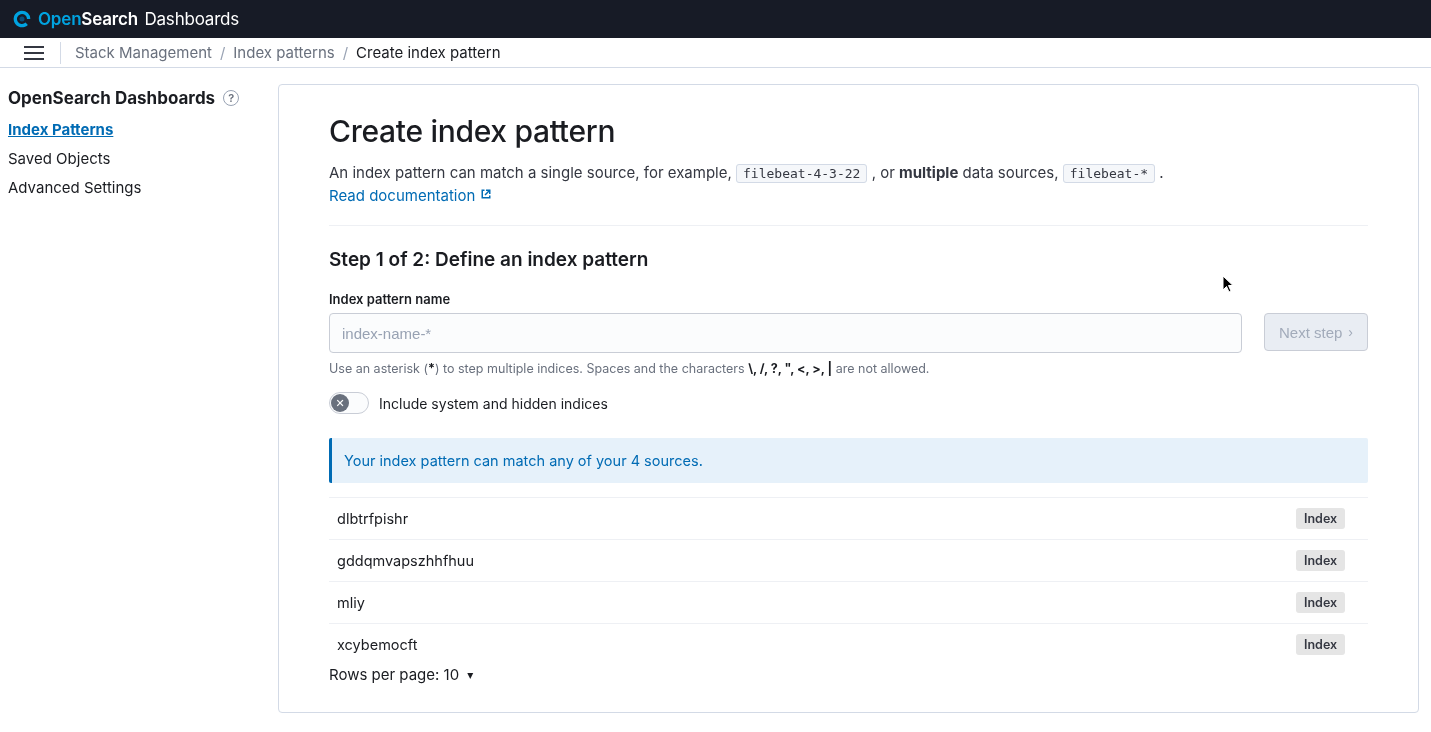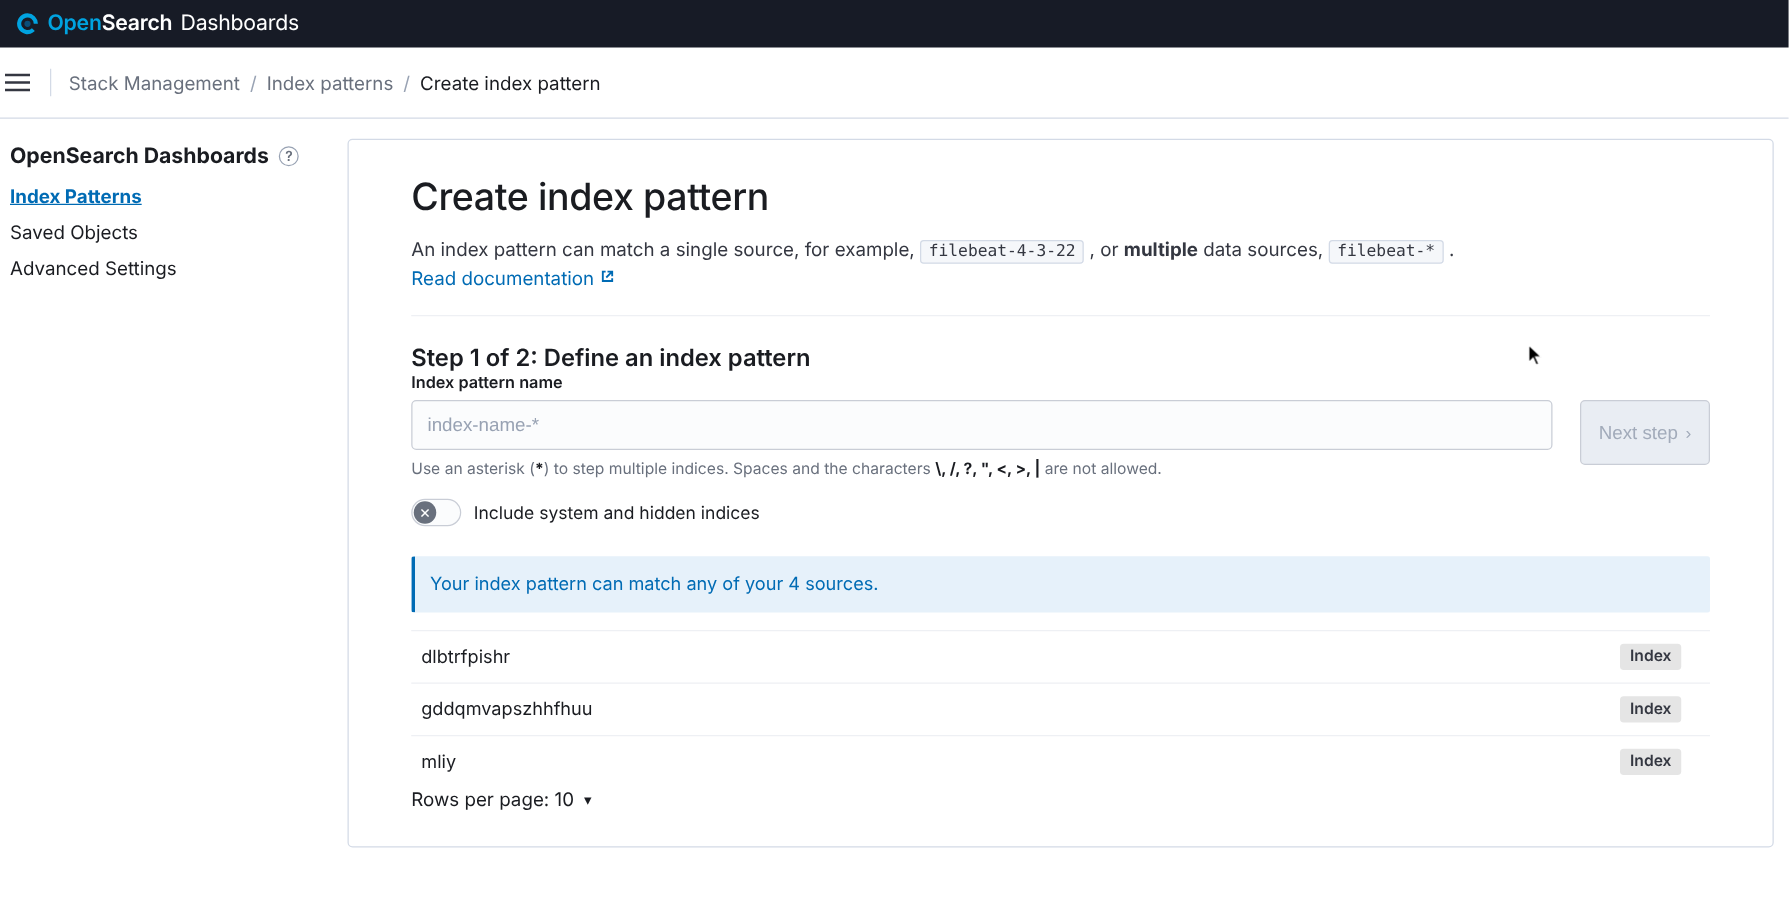--- a/index.html
+++ b/index.html
@@ -23,25 +23,25 @@
       color: #fff;
       font-size: 17px;
       letter-spacing: -0.2px;
     }
     .logo-glyph svg { display:block; }
     .logo-text { font-weight: 300; }
     .logo-text .open { color: #00a3e0; font-weight: 600; }
     .logo-text .search { color: #fff; font-weight: 600; }
     .logo-text .dash { color: #fff; font-weight: 400; margin-left: 2px;}
     .subbar {
-      height: 57px;
+      height: 30px;
       border-bottom: 1px solid #d3dae6;
       display: flex;
       align-items: center;
-      padding: 0 2px;
+      padding: 0 22px;
       gap: 14px;
     }
     .hamburger {
       width: 24px; height: 24px;
       display: flex; flex-direction: column; justify-content: center; gap: 4px;
       cursor: pointer;
       padding: 0 2px;
     }
     .hamburger span { height: 2px; background: #343741; width: 100%; }
     .vdiv { width:1px; height:22px; background:#d3dae6; }
@@ -90,31 +90,31 @@
       background:#f5f7fa; border:1px solid #d3dae6; border-radius:3px;
       padding:1px 6px; font-family: Menlo, Consolas, monospace;
       font-size:13px;
     }
     .desc strong { font-weight:700; }
     .doclink {
       color:#006bb4; font-size:15px; text-decoration:none; display:inline-flex; align-items:center; gap:5px;
     }
     .external-icon { font-size:12px; }
     hr.sep { border:none; border-top:1px solid #eef0f4; margin: 20px 0 22px; }
-    .step-title { font-size:19px; font-weight:600; }
+    .step-title { font-size:19px; font-weight:600; margin-bottom:20px; }
     .field-label { font-size:13px; font-weight:600; color:#1a1c21; margin-bottom:6px; }
     .input-row { display:flex; gap:22px; align-items:flex-start; }
     .input-wrap { flex:1; }
     input.pattern {
       width:100%; height:40px; border:1px solid #c9cdd6; border-radius:4px;
       padding:0 12px; font-size:15px; color:#69707d; background:#fbfcfd;
     }
     input.pattern::placeholder { color:#98a2b3; }
     .next-btn {
-      height:52px; border:1px solid #c9cdd6; border-radius:4px;
+      height:38px; border:1px solid #c9cdd6; border-radius:4px;
       background:#e9edf3; color:#a2abba; font-size:15px; font-weight:500;
       padding: 0 14px; display:flex; align-items:center; gap:6px;
       cursor:not-allowed;
     }
     .chev { font-size:14px; color:#a2abba; }
     .hint { font-size:12.5px; color:#69707d; margin-top:8px; }
     .hint b { font-weight:700; color:#1a1c21; }
     .toggle-row { display:flex; align-items:center; gap:10px; margin-top:16px; }
     .switch {
       width:40px; height:22px; border-radius:11px; border:1px solid #c9cdd6;
@@ -245,20 +245,24 @@
               <td class="right"><span class="badge">Index</span></td>
             </tr>
             <tr>
               <td>gddqmvapszhhfhuu</td>
               <td class="right"><span class="badge">Index</span></td>
             </tr>
             <tr>
               <td>mliy</td>
               <td class="right"><span class="badge">Index</span></td>
             </tr>
+            <tr>
+              <td>xcybemocft</td>
+              <td class="right"><span class="badge">Index</span></td>
+            </tr>
           </tbody>
       </table>
 
       <div class="pager">
         <span>Rows per page: 10</span>
         <span class="chev-down">▾</span>
       </div>
     </div>
   </main>
 </div>

